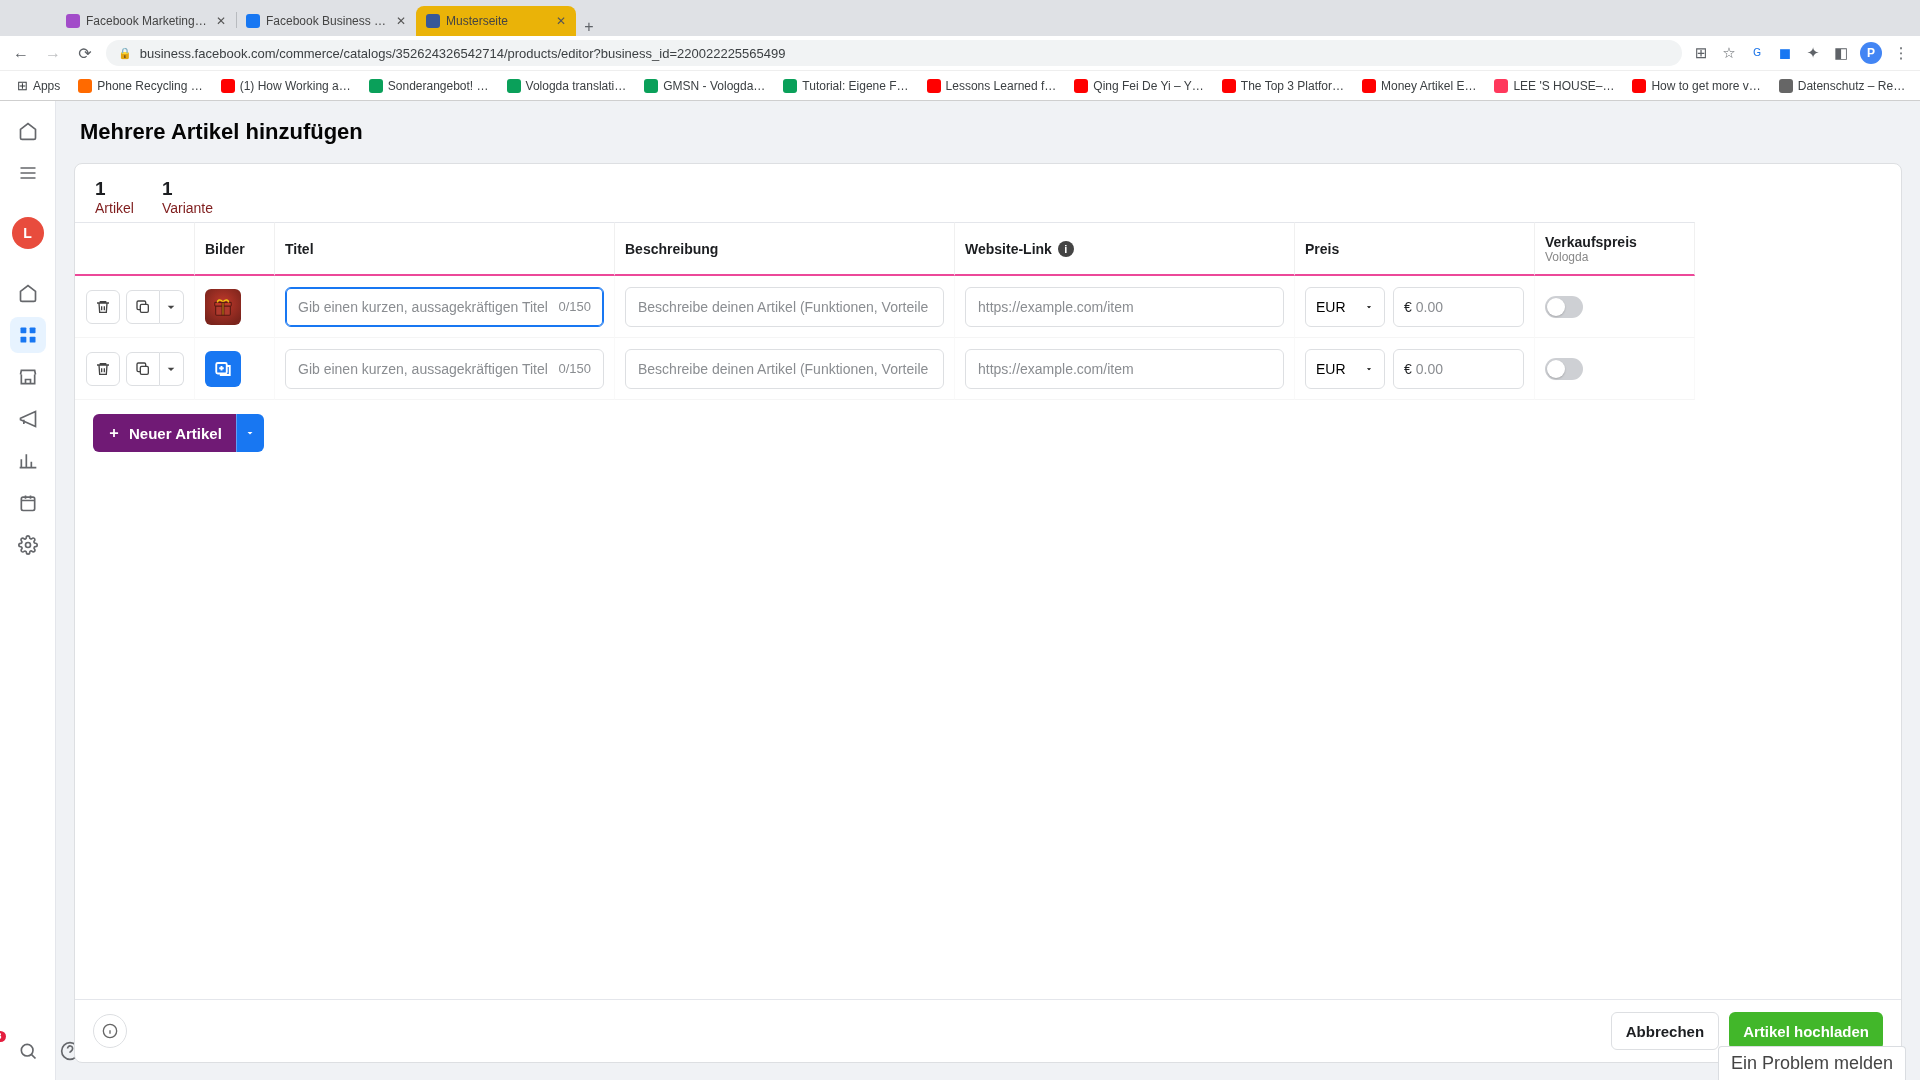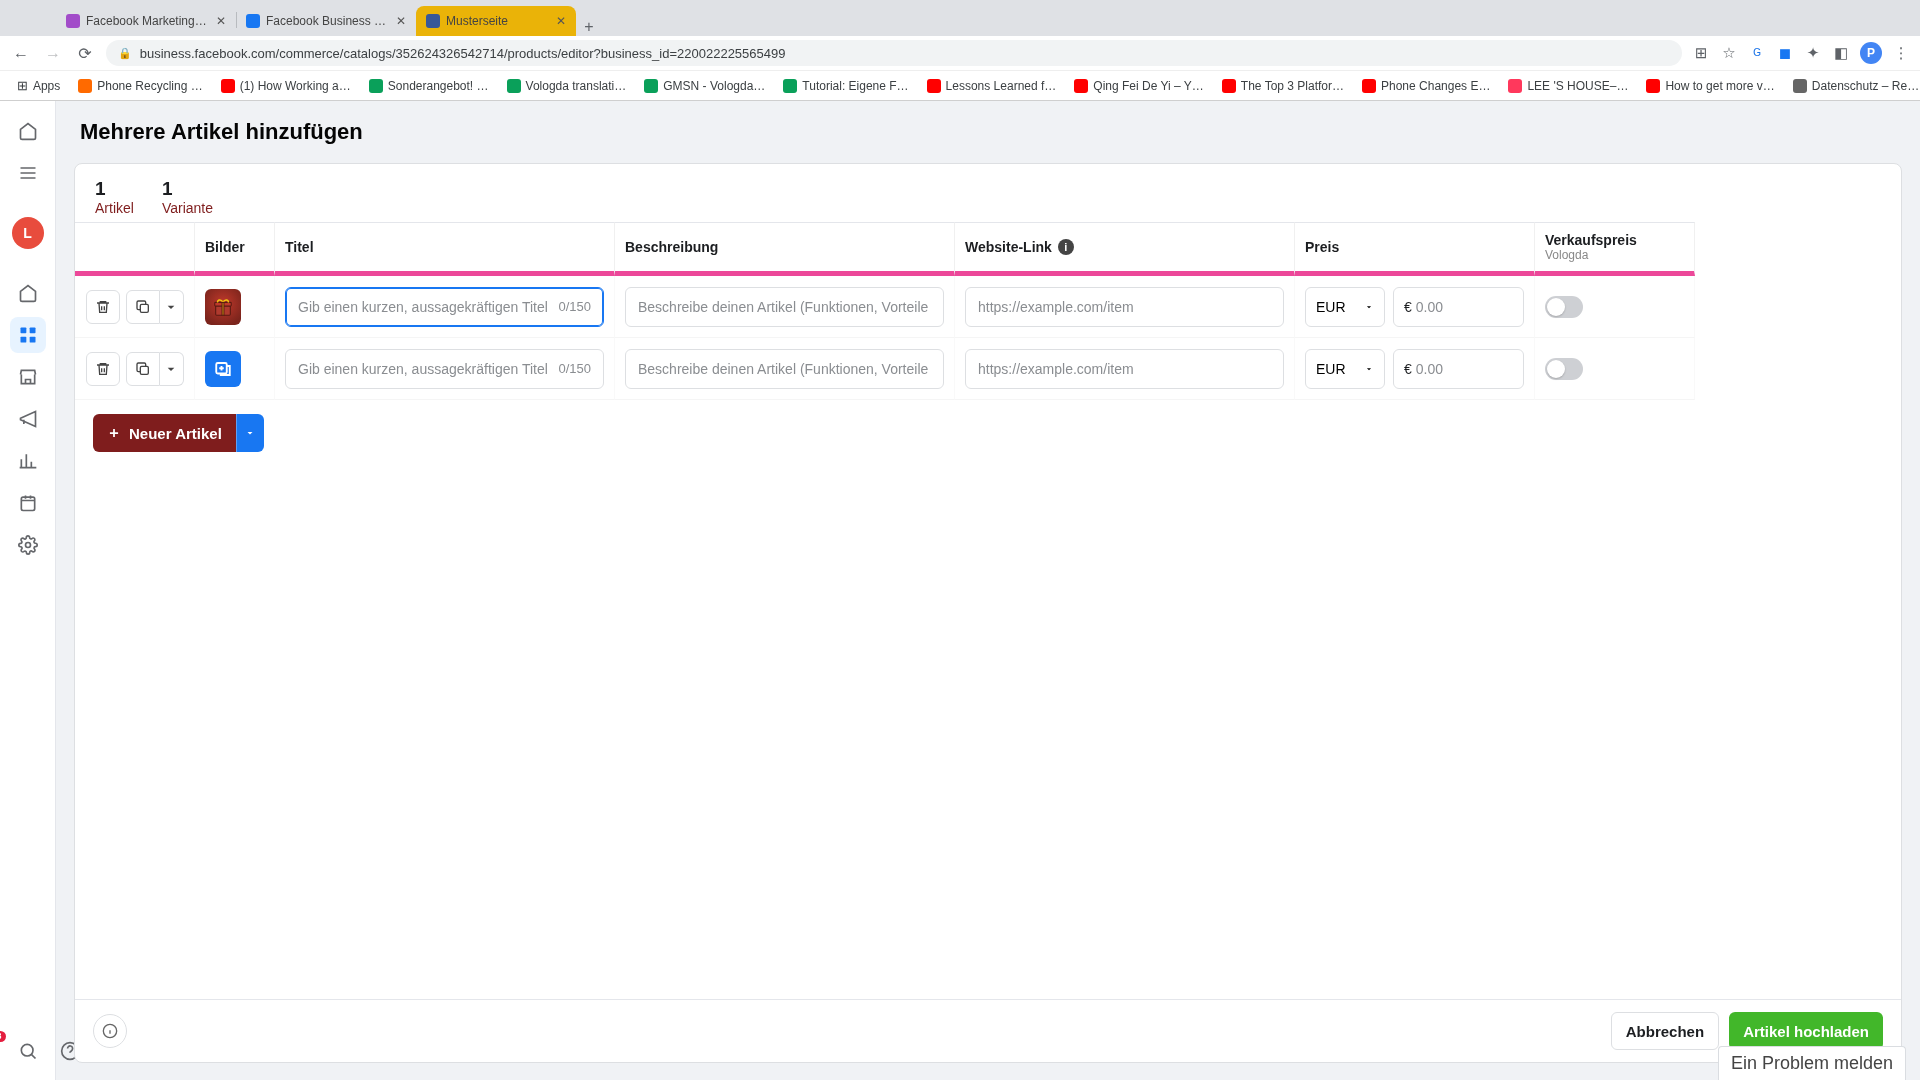--- a/index.html
+++ b/index.html
@@ -45,21 +45,21 @@
 .page-title { font-size: 22px; font-weight: 700; color:#050505; }
 
 .card { margin: 8px 18px 18px; background:#fff; border:1px solid #dddfe2; border-radius:8px; flex:1; display:flex; flex-direction:column; position:relative; overflow:hidden; }
 .summary { display:flex; gap:28px; padding:14px 20px 6px; }
 .summary .num { font-size:19px; font-weight:700; color:#1c1e21; }
 .summary .lbl { font-size:14px; color:#7f1d1d; }
 
 .table-scroll { overflow-x:auto; overflow-y:auto; flex:1; }
 .grid { display:grid; grid-template-columns: 120px 80px 340px 340px 340px 240px 160px; }
 .grid > .cell { padding:10px 10px; display:flex; align-items:center; }
-.headers .cell { border-top:1px solid #e4e6eb; border-bottom:5px solid #ec4899; font-size:14px; font-weight:600; color:#1c1e21; height:54px; border-right:1px solid #f0f0f0; }
+.headers .cell { border-top:1px solid #e4e6eb; border-bottom:2px solid #ec4899; font-size:14px; font-weight:600; color:#1c1e21; height:54px; border-right:1px solid #f0f0f0; }
 .headers .cell .sub { font-weight:400; color:#888; font-size:12px; }
 .row .cell { height:62px; border-bottom:1px solid #f5f5f5; border-right:1px solid #f9f9f9; }
 
 .row-actions { display:flex; align-items:center; gap:6px; justify-content:center; width:100%; }
 .sq-btn { width:34px; height:34px; border:1px solid #dddfe2; border-radius:6px; background:#fff; display:flex; align-items:center; justify-content:center; color:#444; cursor:pointer; }
 .sq-btn svg { width:16px; height:16px; }
 .sq-split { display:flex; }
 .sq-split .sq-btn:first-child { border-top-right-radius:0; border-bottom-right-radius:0; }
 .sq-split .sq-btn:last-child { border-top-left-radius:0; border-bottom-left-radius:0; border-left:none; width:24px; }
 
@@ -77,21 +77,21 @@
 .currency-sel { width:80px; height:40px; border:1px solid #dddfe2; border-radius:6px; background:#fff; display:flex; align-items:center; justify-content:space-between; padding:0 10px; font-size:14px; cursor:pointer; }
 .price-box { flex:1; height:40px; border:1px solid #dddfe2; border-radius:6px; padding:0 10px; display:flex; align-items:center; gap:4px; font-size:14px; color:#8a8d91; }
 .price-box .sym { color:#1c1e21; }
 .price-pair { display:flex; gap:8px; width:100%; }
 
 .toggle { width:38px; height:22px; background:#ced0d4; border-radius:11px; position:relative; cursor:pointer; }
 .toggle::after { content:""; width:18px; height:18px; background:#fff; border-radius:50%; position:absolute; top:2px; left:2px; box-shadow:0 1px 2px rgba(0,0,0,0.2); }
 
 .below-rows { padding: 14px 18px; }
 .btn { display:inline-flex; align-items:center; justify-content:center; height:38px; border-radius:6px; font-size:15px; font-weight:600; cursor:pointer; border:none; gap:8px; padding:0 14px; }
-.btn.primary { background:#7f1d1d; color:#fff; }
+.btn.primary { background:#701a75; color:#fff; }
 .btn.split-main { border-top-right-radius:0; border-bottom-right-radius:0; }
 .btn.split-caret { background:#1877f2; color:#fff; width:28px; padding:0; border-top-left-radius:0; border-bottom-left-radius:0; border-left:1px solid rgba(255,255,255,0.3); }
 .btn.ghost { background:#fff; color:#1c1e21; border:1px solid #dddfe2; }
 .btn.success { background:#42b72a; color:#fff; }
 
 .card-footer { display:flex; align-items:center; padding:12px 18px; border-top:1px solid #e4e6eb; gap:10px; }
 .info-icon { width:34px; height:34px; border:1px solid #dddfe2; border-radius:50%; display:flex; align-items:center; justify-content:center; color:#666; cursor:pointer; }
 
 .report-tab { position:absolute; bottom:0; right:14px; background:#fff; border:1px solid #dadde1; border-bottom:none; padding:6px 12px; font-size:18px; color:#444; border-radius:4px 4px 0 0; cursor:pointer; }
 
@@ -174,21 +174,21 @@
       <div class="bookmark">
         <span class="bfav" style="background:#ff0000"></span>
         <span>Qing Fei De Yi – Y…</span>
       </div>
       <div class="bookmark">
         <span class="bfav" style="background:#ff0000"></span>
         <span>The Top 3 Platfor…</span>
       </div>
       <div class="bookmark">
         <span class="bfav" style="background:#ff0000"></span>
-        <span>Phone Changes E…</span>
+        <span>Money Artikel E…</span>
       </div>
       <div class="bookmark">
         <span class="bfav" style="background:#ff385c"></span>
         <span>LEE 'S HOUSE–…</span>
       </div>
       <div class="bookmark">
         <span class="bfav" style="background:#ff0000"></span>
         <span>How to get more v…</span>
       </div>
       <div class="bookmark">

